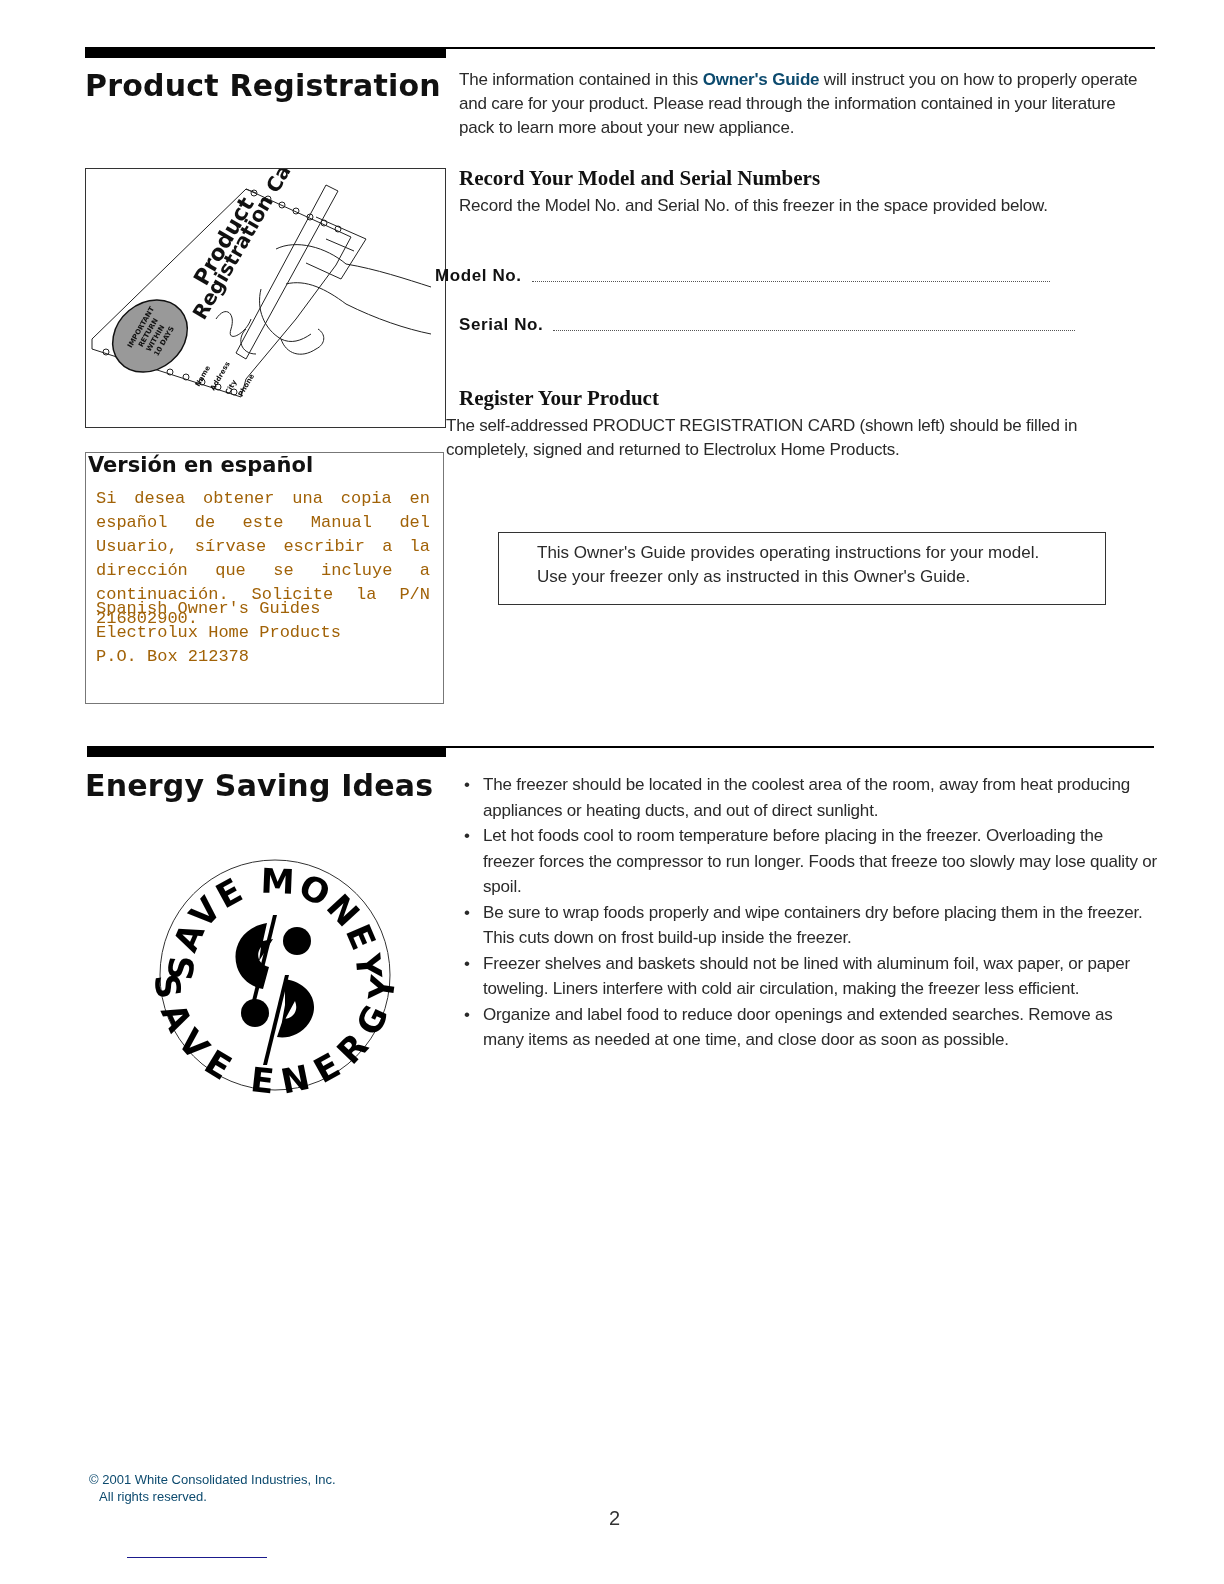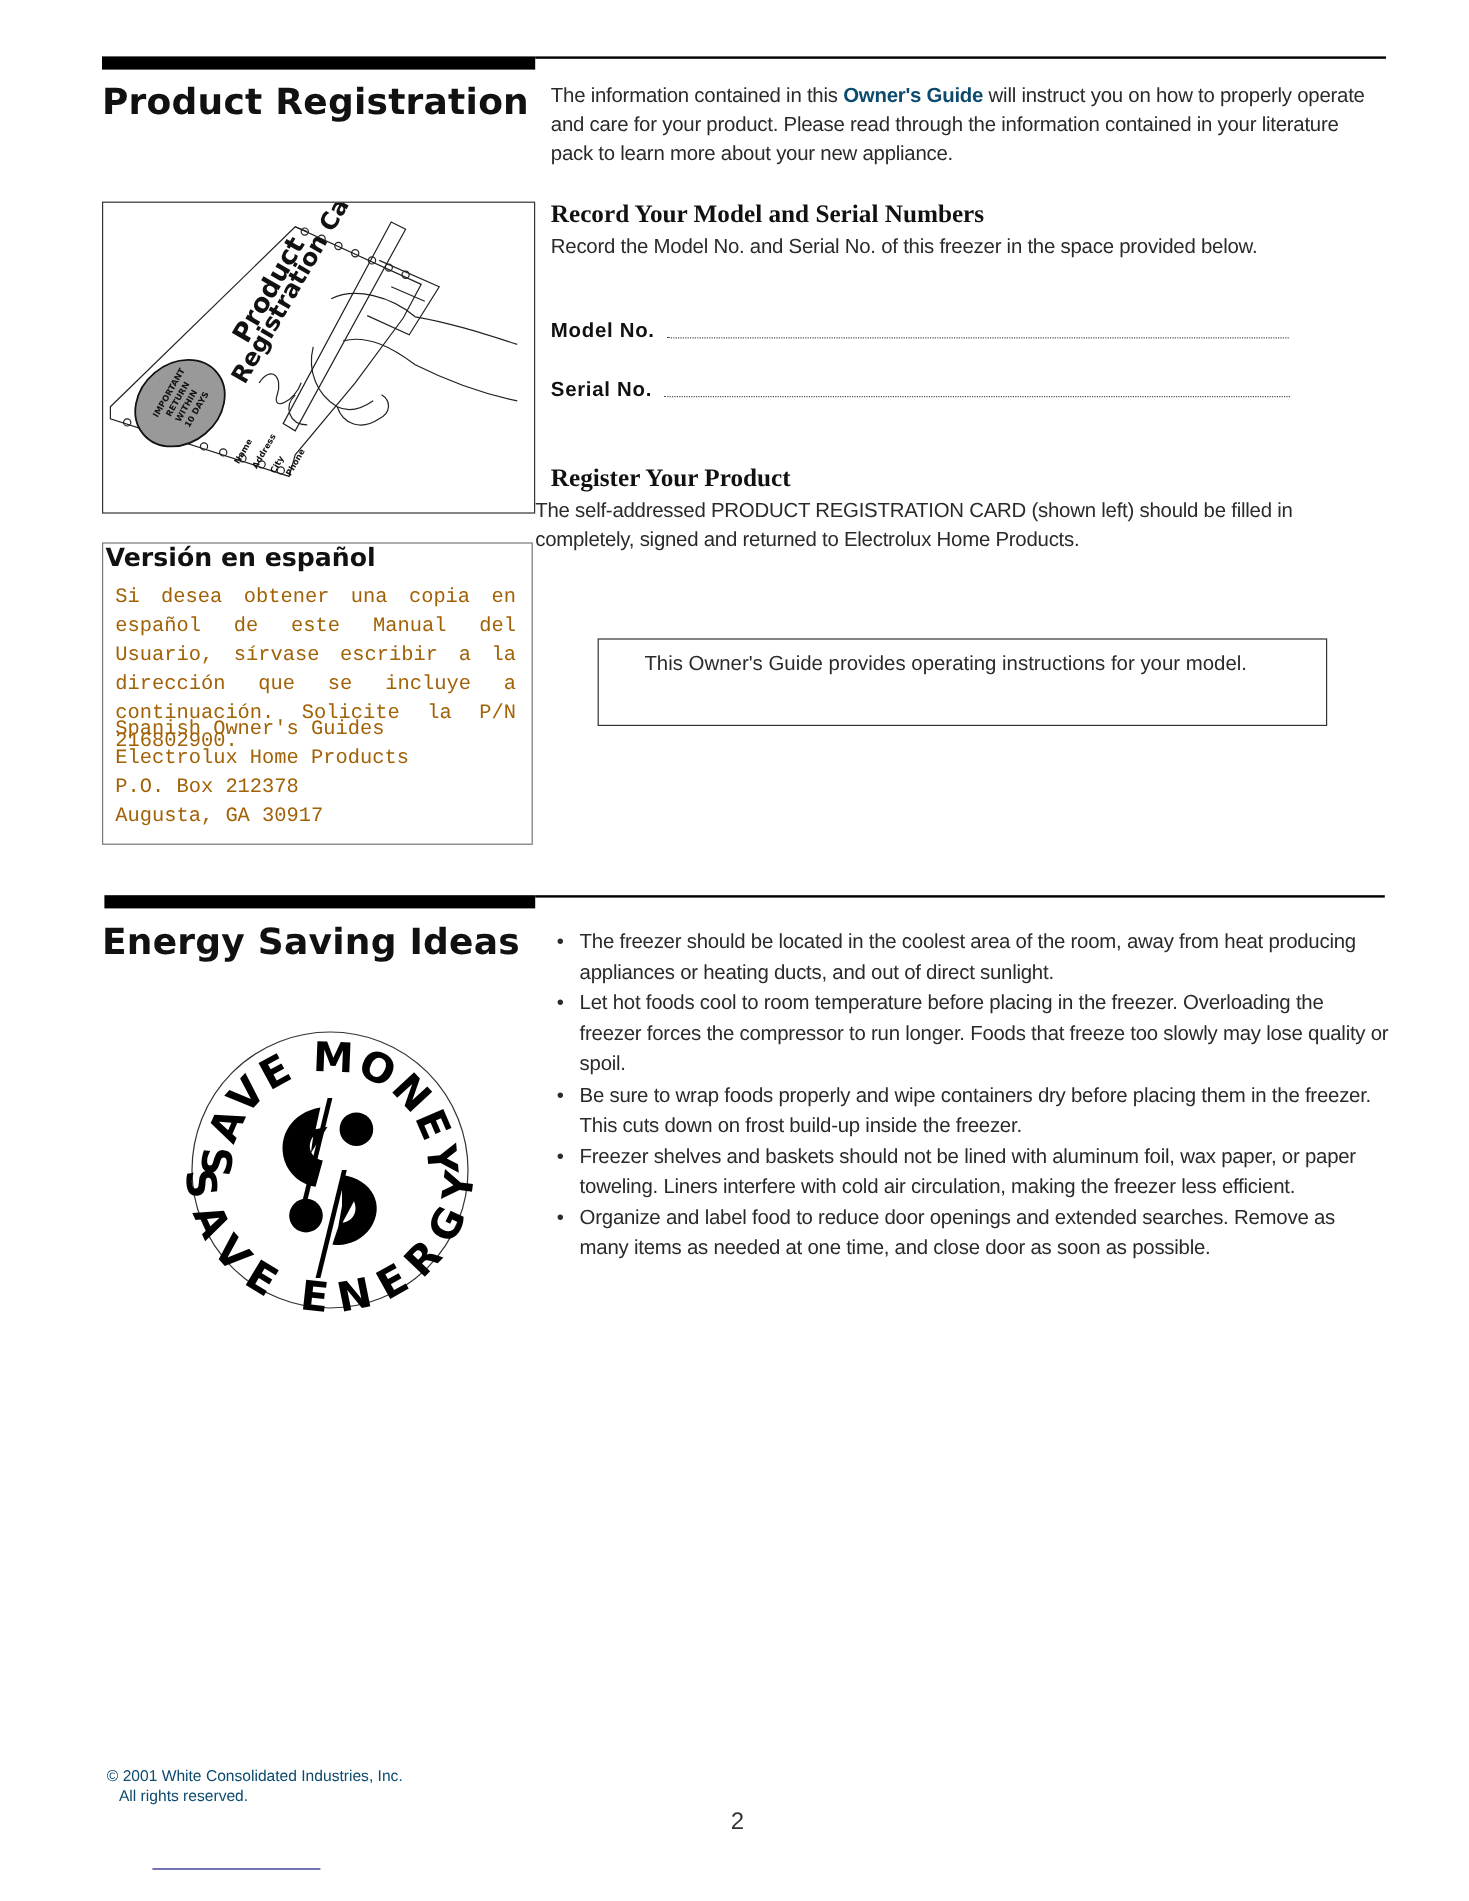--- a/index.html
+++ b/index.html
@@ -263,46 +263,46 @@
       <text transform="translate(128 222) rotate(-60)">Address</text>
       <text transform="translate(143 226) rotate(-60)">City</text>
       <text transform="translate(156 228) rotate(-60)">Phone</text>
     </g>
   </svg>
 </div>
 
 <h2 class="sub-heading" style="left:459px; top:166px;">Record Your Model and Serial Numbers</h2>
 <p class="abs body-text" style="left:459px; top:194px; margin:0; white-space:nowrap;">Record the Model No. and Serial No. of this freezer in the space provided below.</p>
 
-<div class="field-row" style="left:459px; top:266px;">
+<div class="field-row" style="left:435px; top:266px;">
   <span class="field-label">Model  No.</span>
   <span class="field-line" style="width:518px;"></span>
 </div>
 <div class="field-row" style="left:459px; top:315px;">
   <span class="field-label">Serial  No.</span>
   <span class="field-line" style="width:522px;"></span>
 </div>
 
 <h2 class="sub-heading" style="left:459px; top:386px;">Register Your Product</h2>
 <p class="abs body-text" style="left:446px; top:414px; width:695px; margin:0;">The self-addressed PRODUCT REGISTRATION CARD (shown left) should be filled in completely, signed and returned to Electrolux Home Products.</p>
 
 <div class="es-box">
   <h3 class="es-title">Versión en español</h3>
   <p class="es-para" style="top:34px; margin:0;">Si desea obtener una copia en español de este Manual del Usuario, sírvase escribir a la dirección que se incluye a continuación. Solicite la P/N 216802900.</p>
   <div class="es-para" style="top:144px;">
     <div>Spanish Owner's Guides</div>
     <div>Electrolux Home Products</div>
     <div>P.O. Box 212378</div>
-    <div>Augusta, GA 30917</div>
   </div>
 </div>
 
 <div class="notice-box">
   <div class="notice-text">
     <div>This Owner's Guide provides operating instructions for your model.</div>
+    <div>Use your freezer only as instructed in this Owner's Guide.</div>
   </div>
 </div>
 
 <div class="rule-thick" style="left:87px; top:746px; width:359px;"></div>
 <div class="rule-thin" style="left:446px; top:746px; width:708px;"></div>
 
 <h1 class="section-title" style="left:85px; top:768px;">Energy Saving Ideas</h1>
 
 <div class="abs" style="left:155px; top:855px; width:240px; height:240px;">
   <svg width="240" height="240" viewBox="0 0 240 240">

